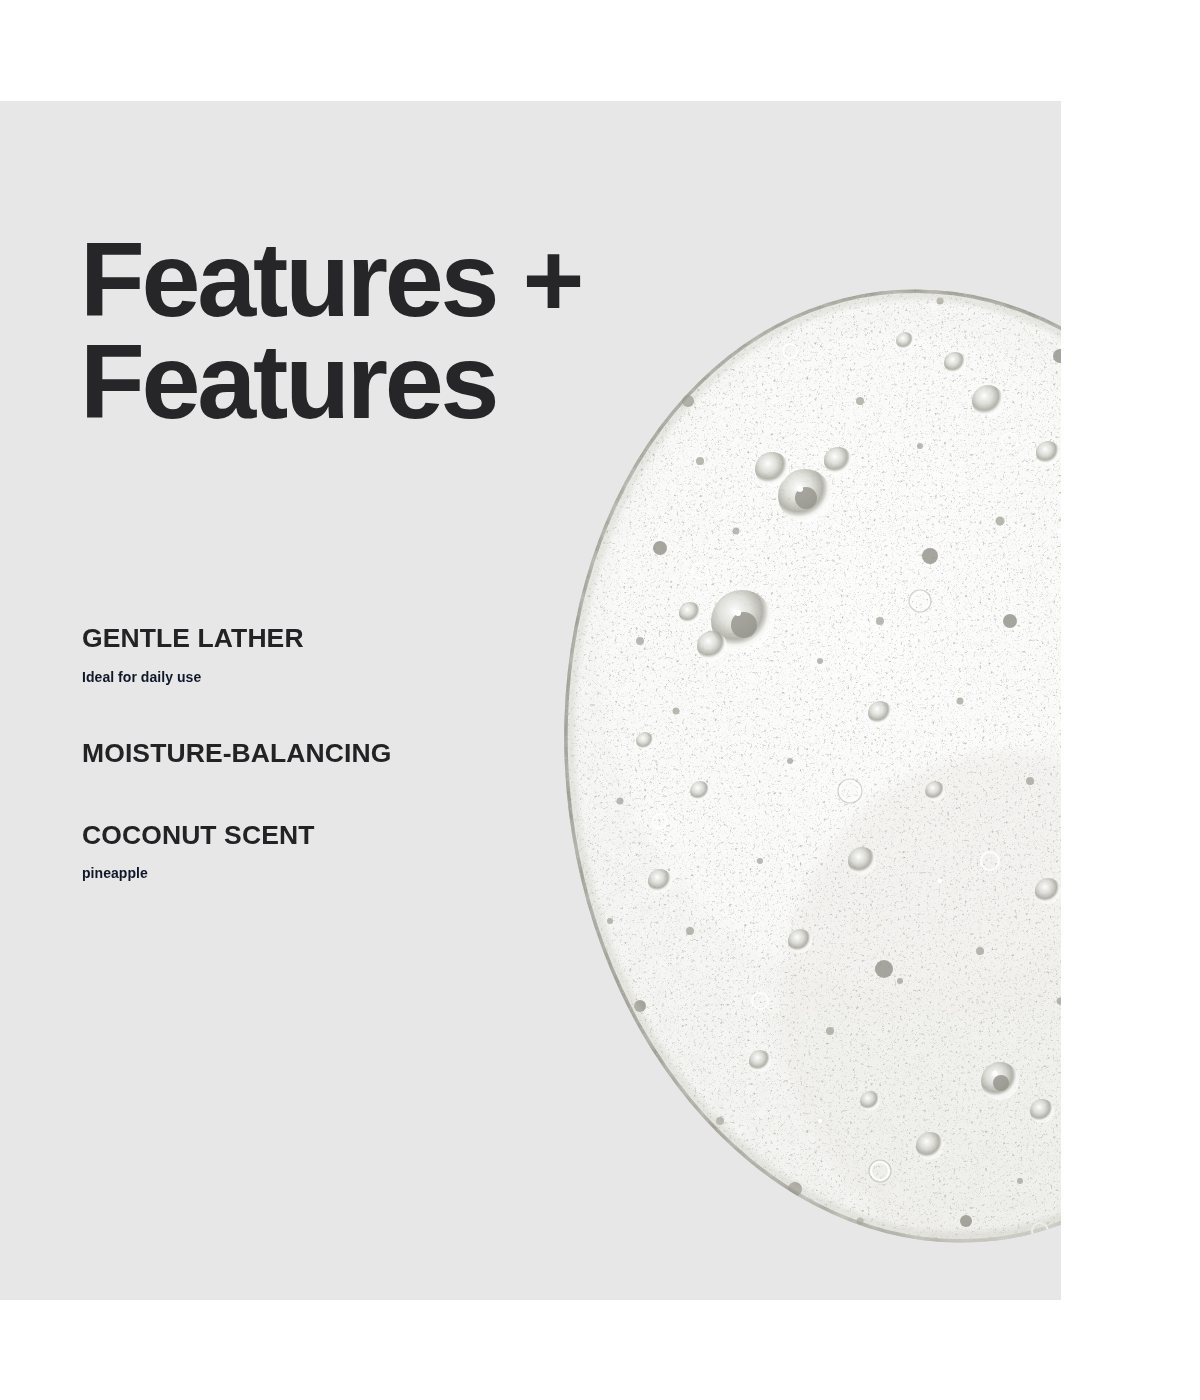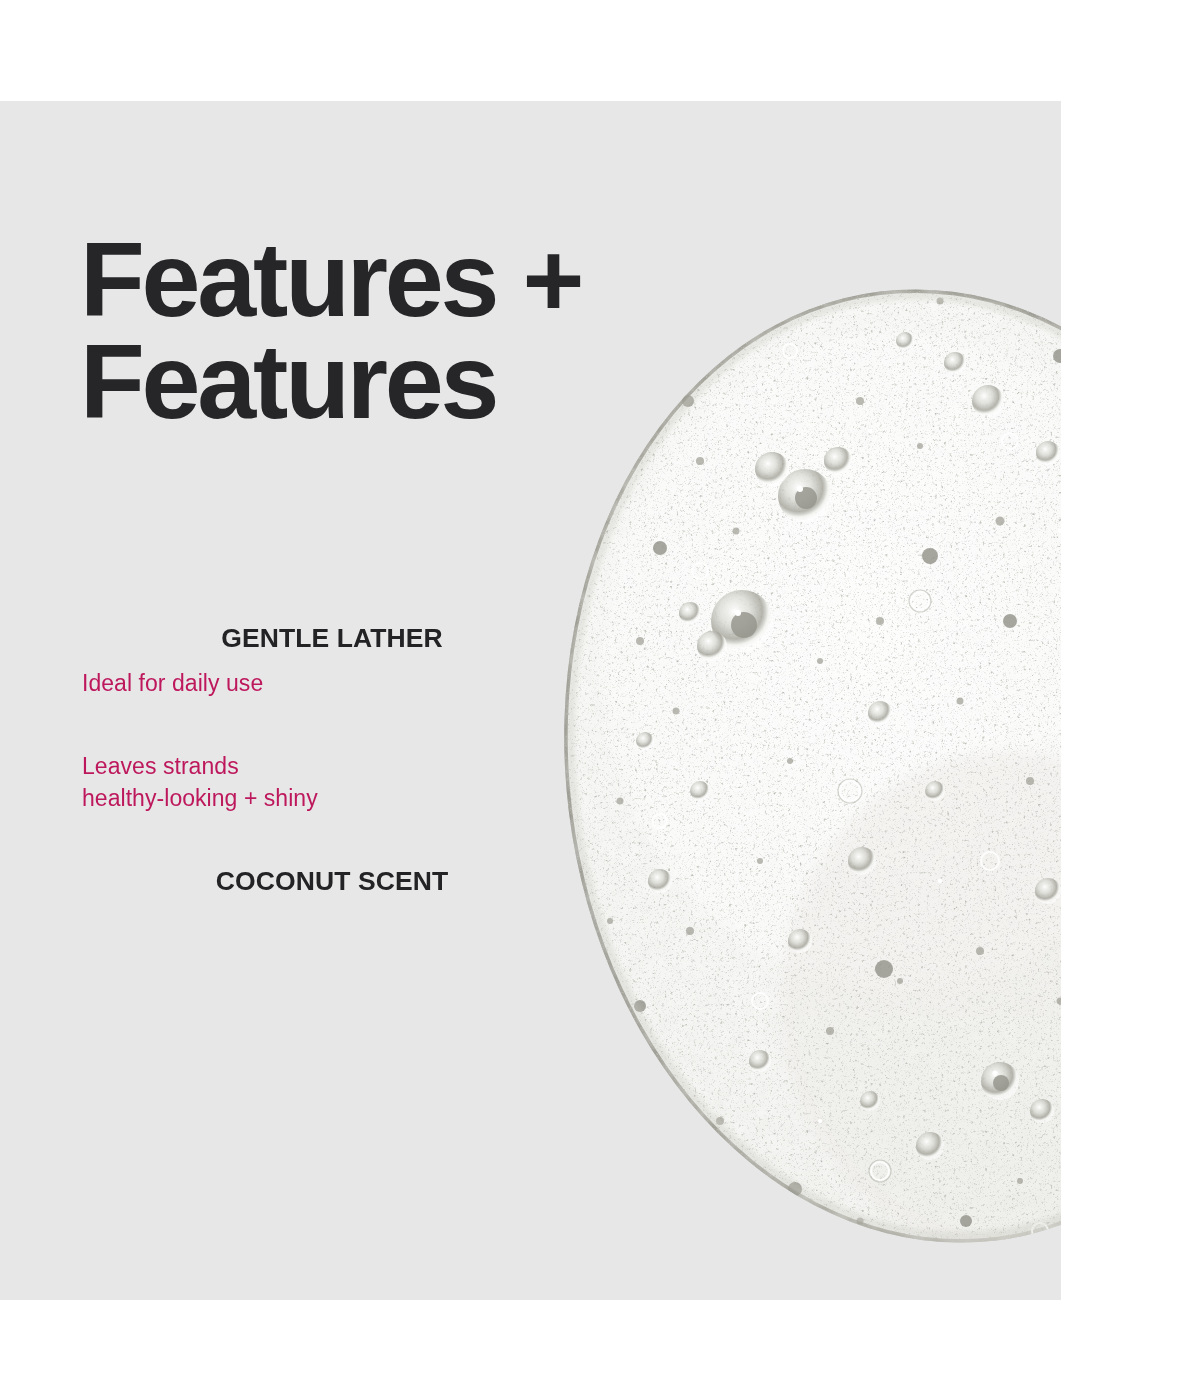--- a/index.html
+++ b/index.html
@@ -77,31 +77,30 @@
   .feature:last-child { margin-bottom: 0; }
 
   .feat-title {
     margin: 0 0 14px 0;
     font-size: 26.5px;
     line-height: 1.12;
     font-weight: 700;
     letter-spacing: 0.1px;
     color: #232326;
     text-transform: uppercase;
-    text-align: center;
   }
   .feat-title .t-line { display: block; }
 
   .feat-desc {
     margin: 0;
-    font-size: 23px;
+    font-size: 14px;
     line-height: 1.38;
-    font-weight: 400;
+    font-weight: 700;
     letter-spacing: 0.05px;
-    color: #be185d;
+    color: #0f172a;
   }
   .feat-desc .d-line { display: block; }
 </style>
 </head>
 <body>
 
 <div class="canvas">
 
   <div class="panel">
 
@@ -332,31 +331,31 @@
         <div class="feature">
           <h2 class="feat-title">
             <span class="t-line">GENTLE LATHER</span>
           </h2>
           <p class="feat-desc">
             <span class="d-line">Ideal for daily use</span>
           </p>
         </div>
 
         <div class="feature">
-          <p class="feat-desc">
-            <span class="d-line">Leaves strands</span>
-            <span class="d-line">healthy-looking + shiny</span>
-          </p>
+          <h2 class="feat-title">
+            <span class="t-line">MOISTURE-BALANCING</span>
+          </h2>
         </div>
 
         <div class="feature">
           <h2 class="feat-title">
             <span class="t-line">COCONUT SCENT</span>
           </h2>
           <p class="feat-desc">
+            <span class="d-line">pineapple</span>
           </p>
         </div>
 
       </div>
     </div>
 
   </div>
 </div>
 
 </body></html>

